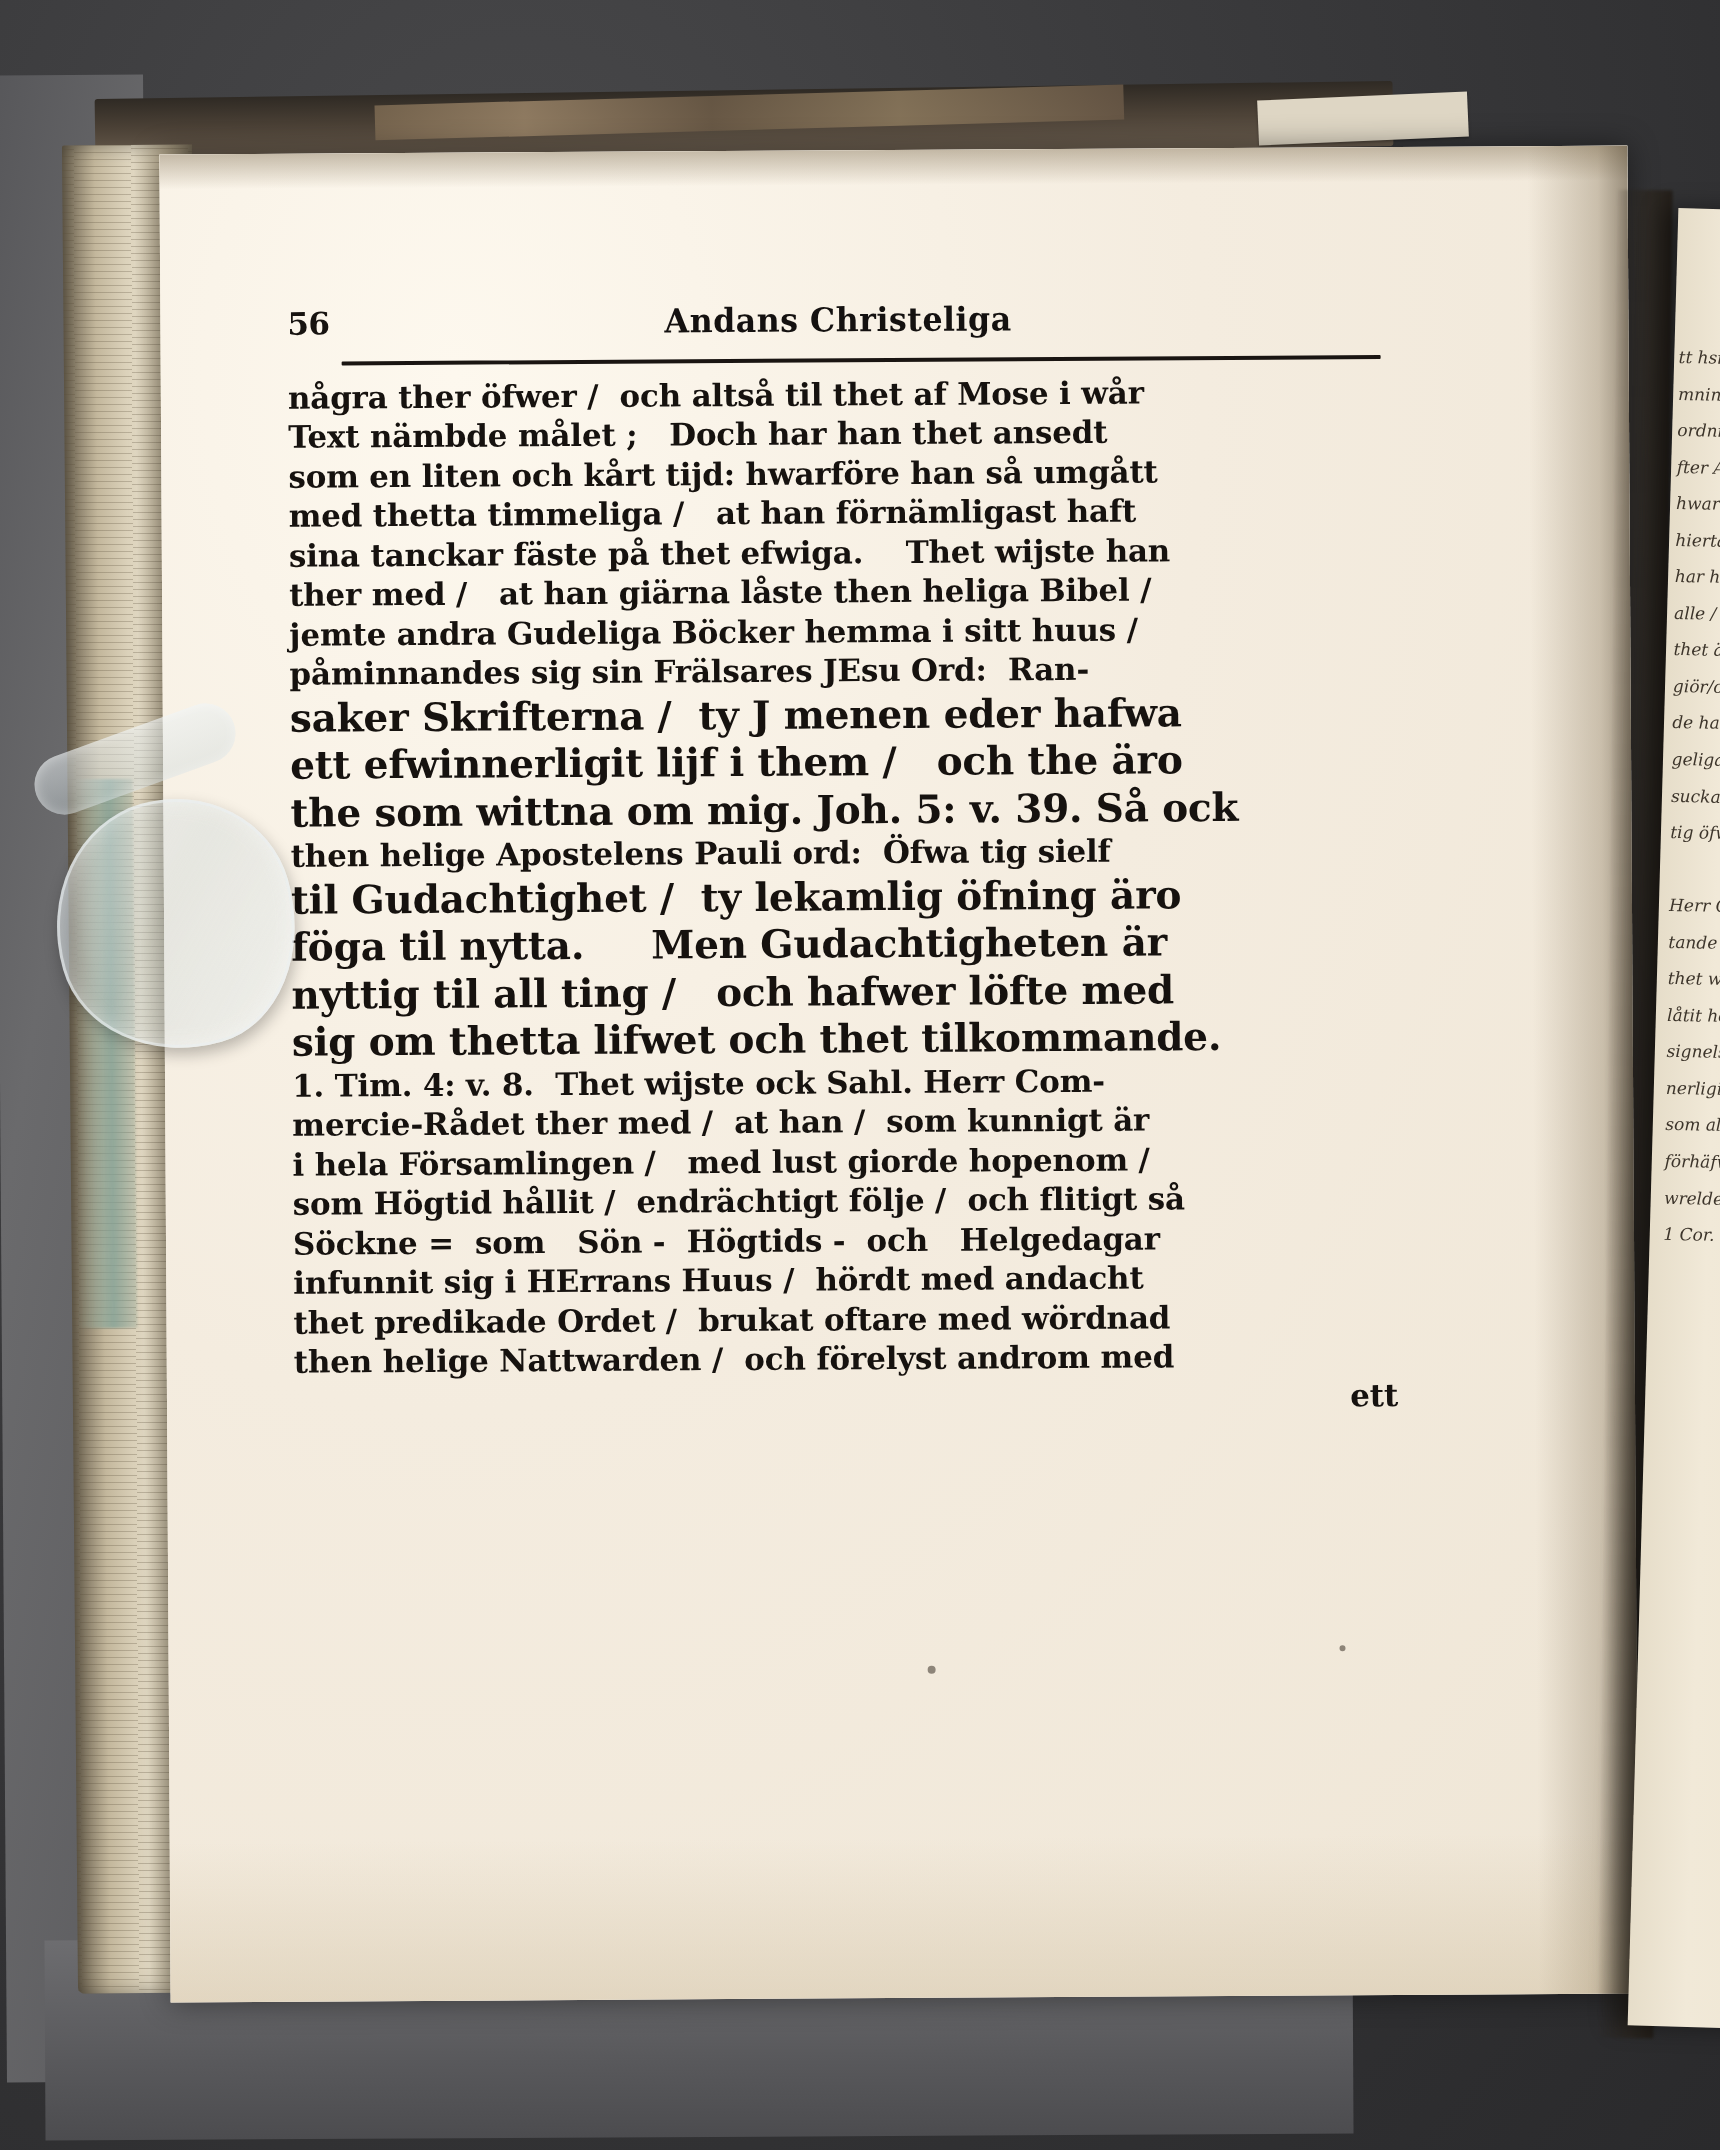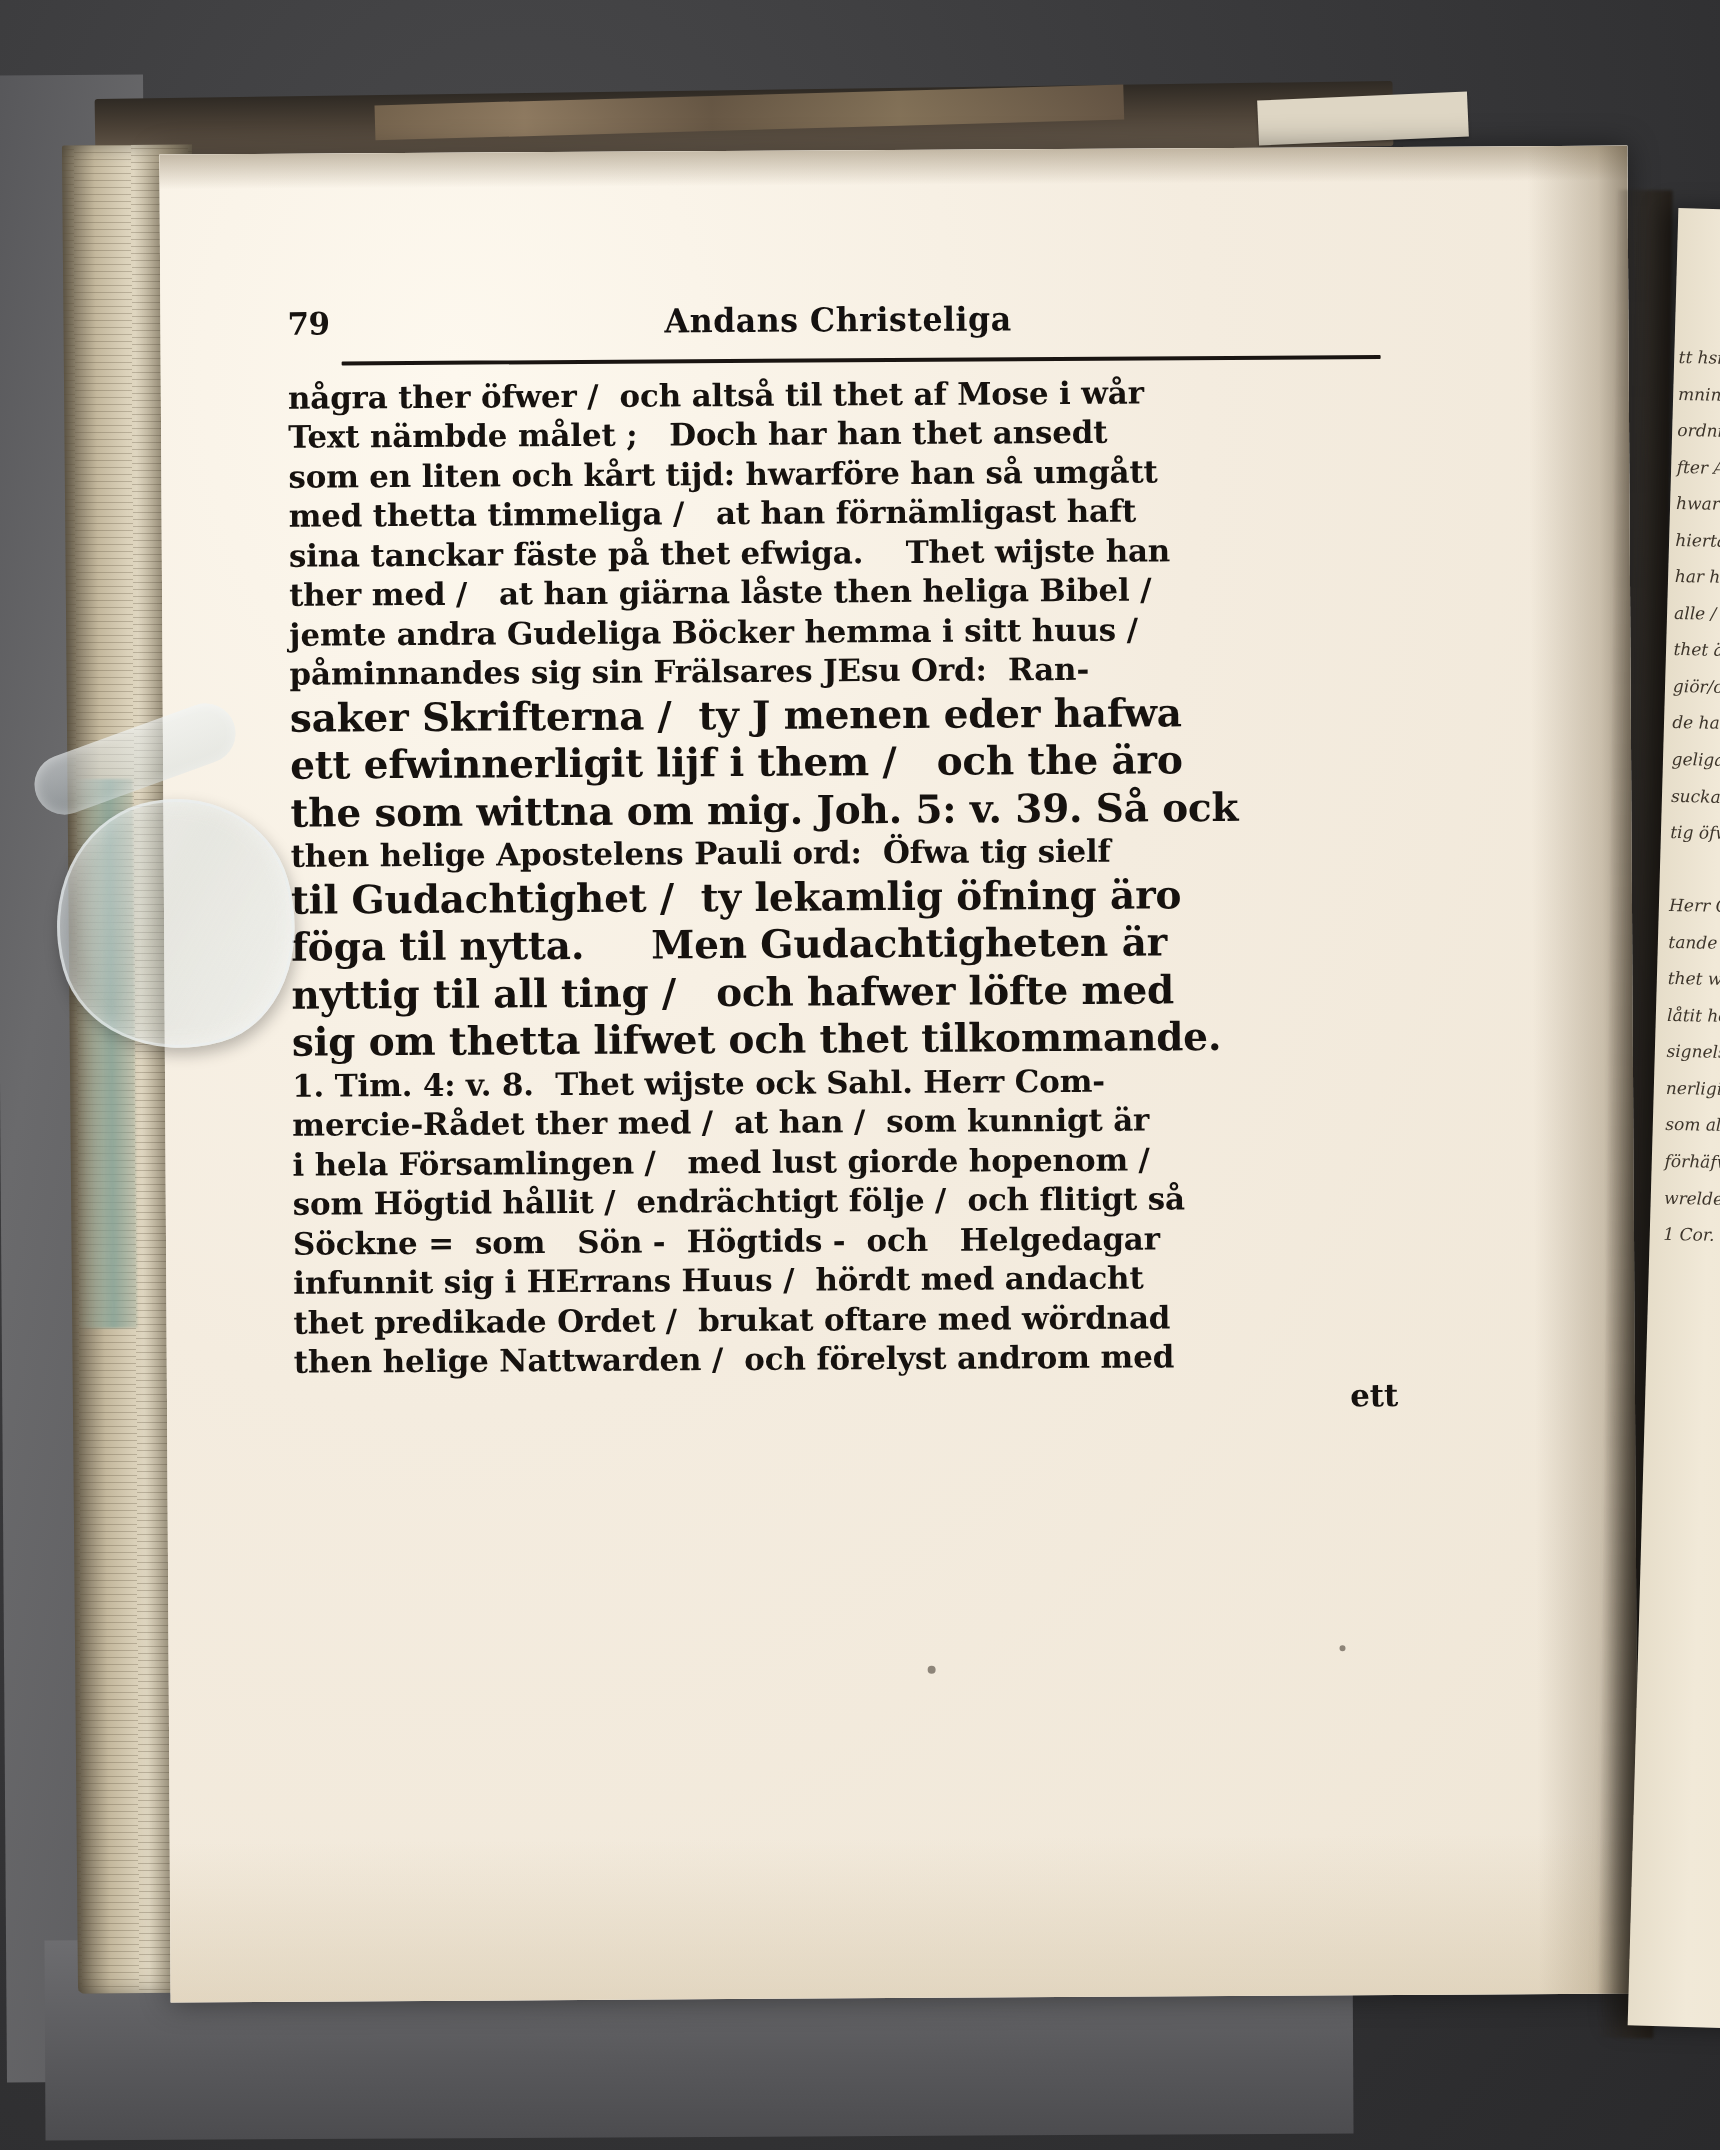--- a/index.html
+++ b/index.html
@@ -309,21 +309,21 @@
     <div class="edge-teal"></div>
 
     <div class="page">
       <div class="fold-shadow-top"></div>
       <div class="fold-shadow-right"></div>
       <div class="tone-bottom"></div>
 
       <div class="textblock">
 
         <div class="header-row">
-          <div class="folio">79</div>
+          <div class="folio">56</div>
           <div class="running-head">Andans Christeliga</div>
         </div>
         <div class="rule"></div>
 
         <div class="body">
           <span class="ln s-reg">några ther öfwer /  och altså til thet af Mose i wår</span>
           <span class="ln s-reg">Text nämbde målet ;   Doch har han thet ansedt</span>
           <span class="ln s-reg">som en liten och kårt tijd: hwarföre han så umgått</span>
           <span class="ln s-reg">med thetta timmeliga /   at han förnämligast haft</span>
           <span class="ln s-reg">sina tanckar fäste på thet efwiga.    Thet wijste han</span>

